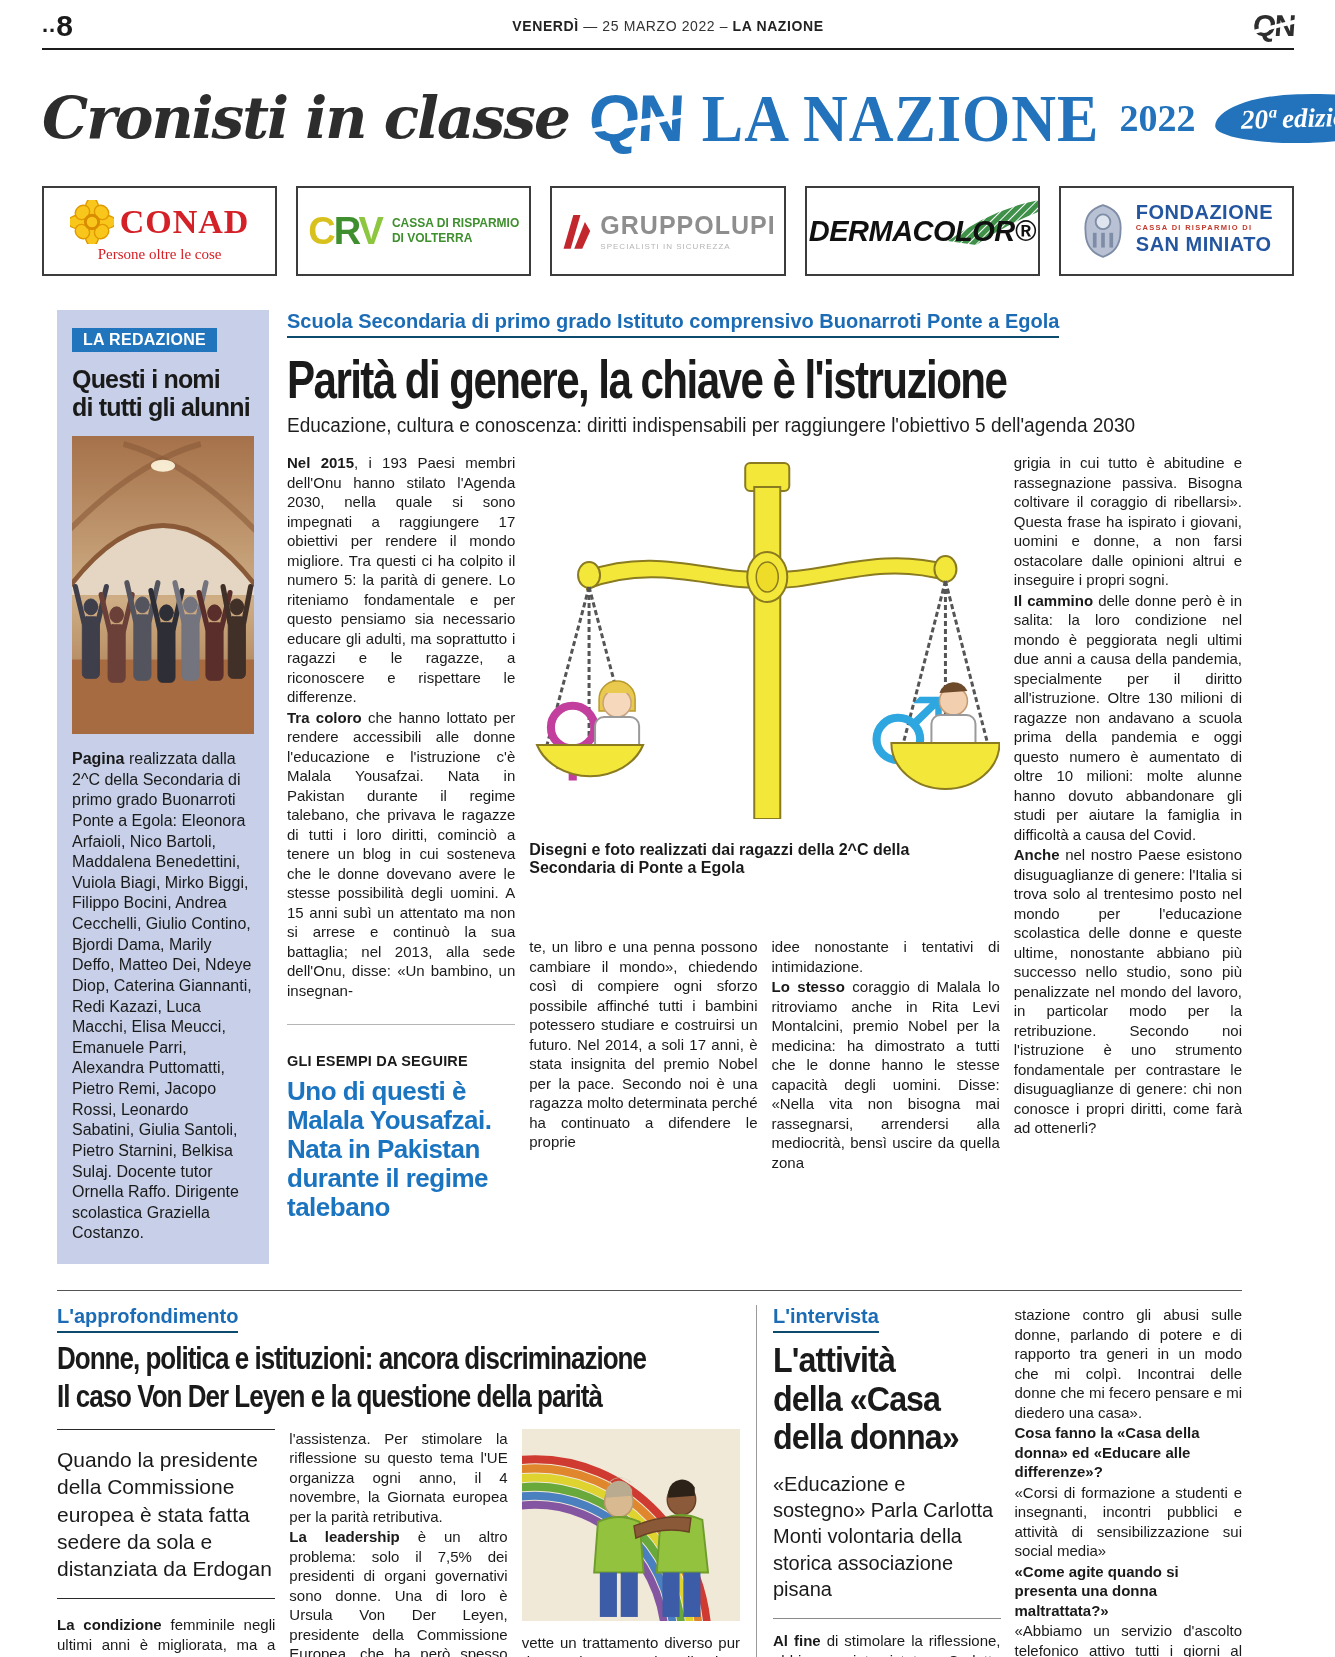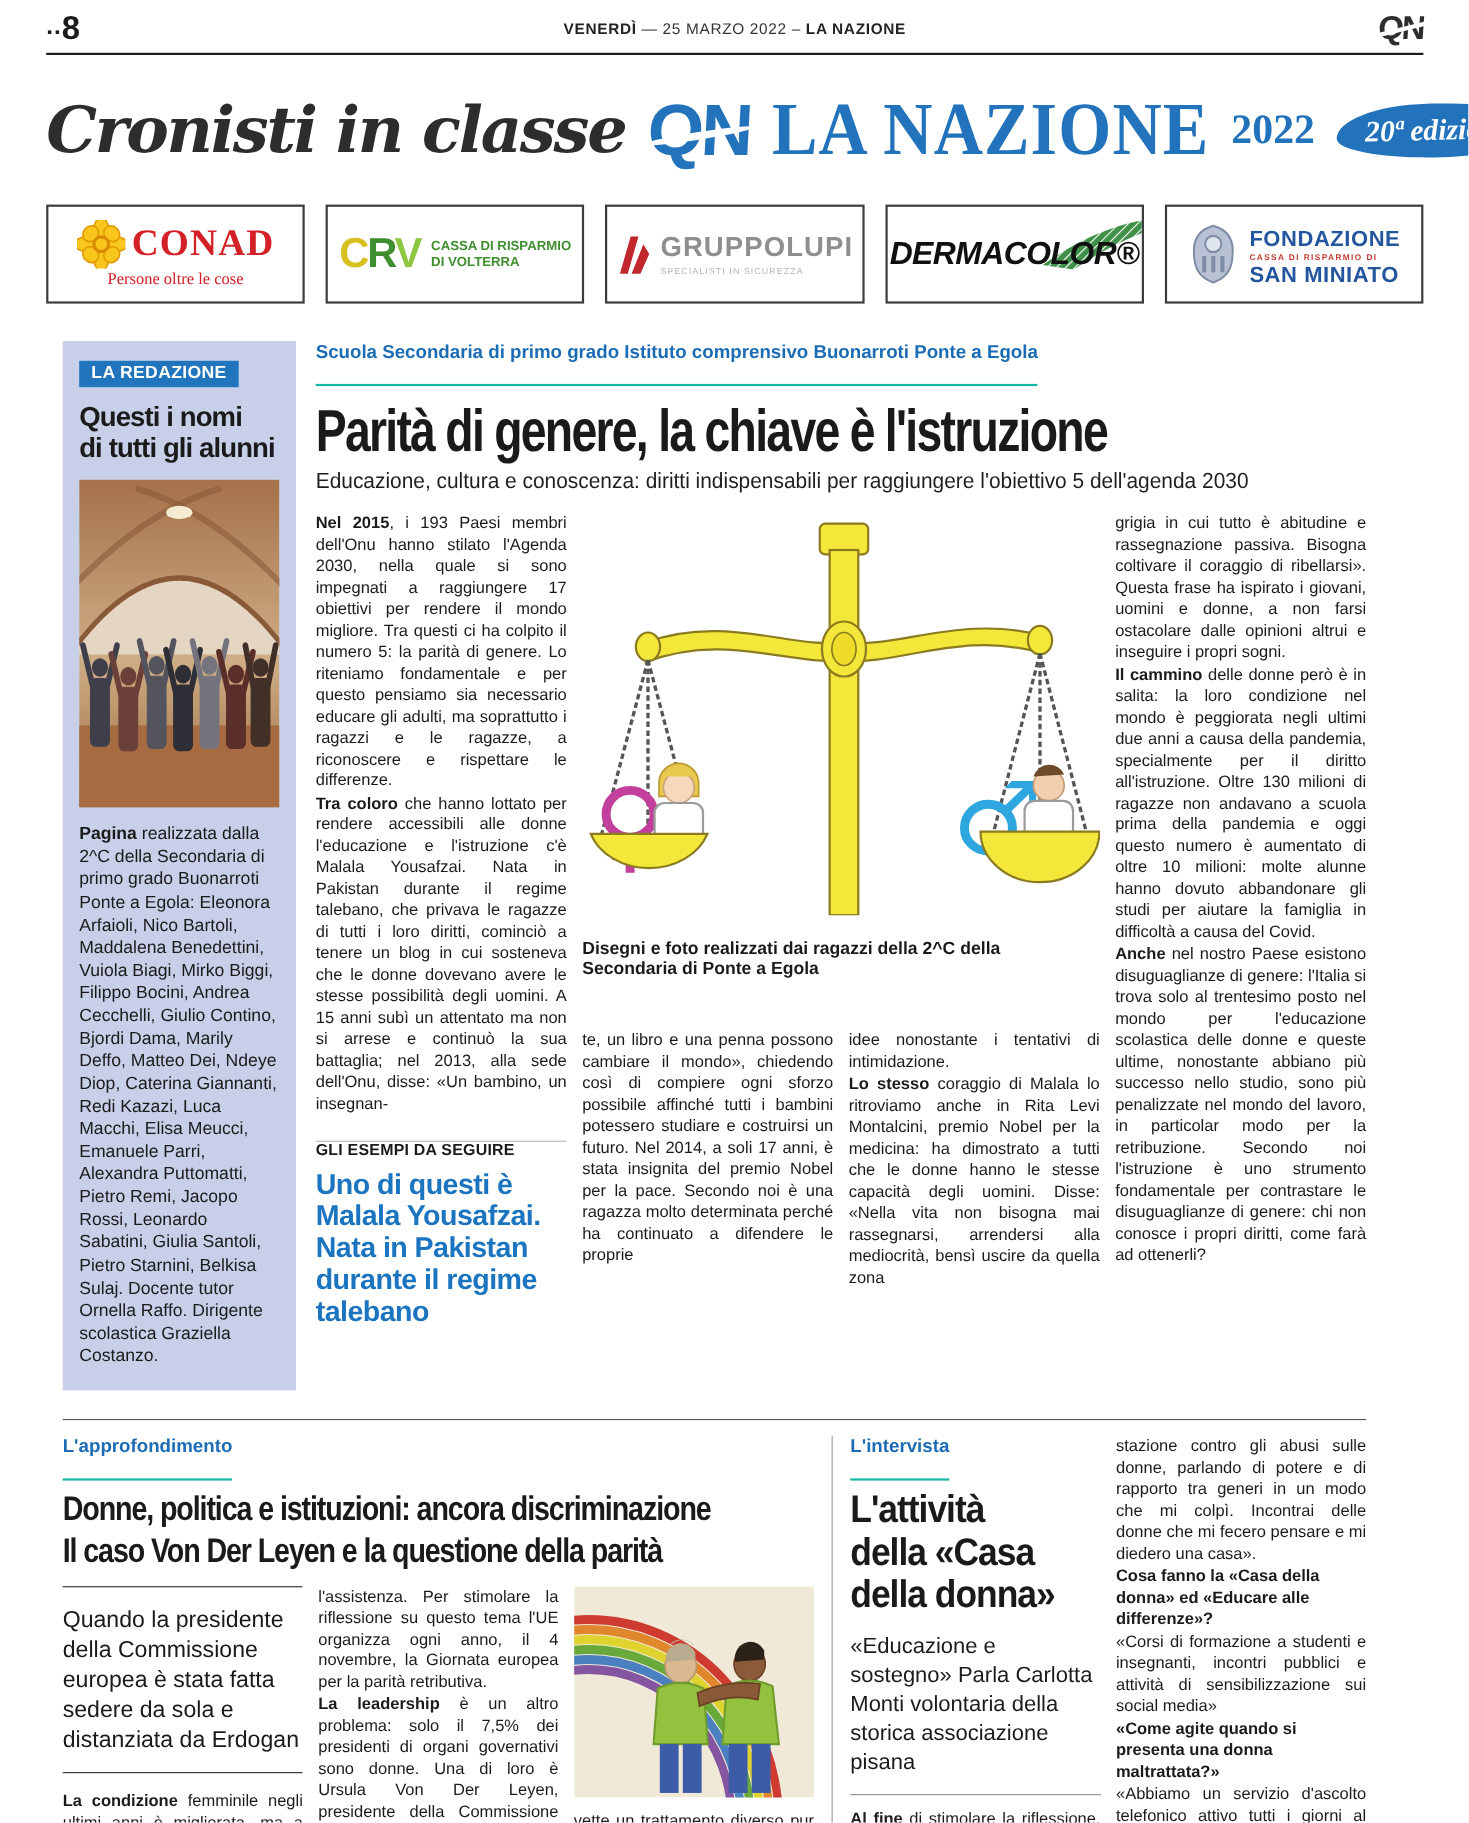--- a/index.html
+++ b/index.html
@@ -36,50 +36,50 @@
   .crv-wrap { display:flex; align-items:center; gap:10px; }
   .crv-initials { font-size:38px; font-weight:900; letter-spacing:-2px; }
   .crv-c { color:#d8c11e; } .crv-r { color:#3f8f2f; } .crv-v { color:#8dc63f; }
   .crv-text { font-size:12px; font-weight:bold; color:#3f8f2f; line-height:1.25; }
   .lupi-wrap { display:flex; align-items:center; gap:8px; }
   .lupi-name { font-size:25px; font-weight:bold; color:#8e8e8e; letter-spacing:1px; }
   .lupi-tag { font-size:8px; color:#b5b5b5; letter-spacing:1px; margin-top:2px; }
   .derma-wrap { position:relative; }
   .derma-swoosh { position:absolute; right:-60px; top:-26px; }
   .derma-name { position:relative; font-size:29px; font-weight:900; font-style:italic; color:#101010; letter-spacing:-0.5px; }
-  .fond-wrap { display:flex; align-items:flex-end; gap:10px; }
+  .fond-wrap { display:flex; align-items:flex-start; gap:10px; }
   .fond-text { display:flex; flex-direction:column; line-height:1.02; }
   .fond-big { font-size:20px; font-weight:800; color:#2456a0; letter-spacing:.5px; }
   .fond-small { font-size:7.5px; font-weight:bold; color:#c23b2e; letter-spacing:1.3px; margin:2px 0; }
 
   
   .main { display:flex; gap:18px; margin-top:34px; margin-left:15px; width:1185px; }
   .sidebar { width:212px; background:#c7d0e8; padding:18px 15px 20px; }
   .red-label { display:inline-block; background:#2175bc; color:#fff; font-weight:bold; font-size:16px; padding:3px 11px; letter-spacing:.3px; }
   .side-title { font-weight:800; font-size:25px; line-height:1.12; margin:13px 0 15px; letter-spacing:-0.8px; }
   .side-photo { width:100%; height:298px; display:block; border:0; }
   .side-body { margin-top:15px; font-size:16px; line-height:1.29; }
   .side-body b { font-weight:800; }
 
   .article { flex:1; }
-  .kicker { display:inline-block; color:#1b6cb5; font-weight:bold; font-size:17px; border-bottom:2px solid #14b8a6; padding-bottom:19px; }
+  .kicker { display:inline-block; color:#1b6cb5; font-weight:bold; font-size:20px; border-bottom:2px solid #0c4a6e; padding-bottom:3px; }
   .headline { font-weight:800; font-size:54px; letter-spacing:-2px; white-space:nowrap; transform:scaleX(.78); transform-origin:left; margin:10px 0 4px; }
   .subhead { font-size:20px; color:#1e1e1e; white-space:nowrap; transform:scaleX(.95); transform-origin:left; margin-bottom:16px; font-weight:400; }
   .body-grid { display:grid; grid-template-columns:repeat(4,1fr); column-gap:14px; }
   .bcol p, .twocol p { font-size:15px; line-height:1.3; text-align:justify; }
   .bcol p + p, .twocol p + p { margin-top:1px; }
   p.para b { font-weight:800; }
   .c1 { grid-column:1; grid-row:1 / 3; }
   .figwrap { grid-column:2 / 4; grid-row:1; }
   .c2 { grid-column:2; grid-row:2; margin-top:10px; }
   .c3 { grid-column:3; grid-row:2; margin-top:10px; }
   .c4 { grid-column:4; grid-row:1 / 3; }
   .scales { width:100%; height:366px; display:block; }
   .fig-caption { font-weight:bold; font-size:16px; margin-top:22px; }
-  .esempi { margin-top:24px; border-top:1px solid #b5b5b5; padding-top:0; }
+  .esempi { margin-top:24px; border-top:1px solid #b5b5b5; padding-top:28px; }
   .esempi-label { font-weight:800; font-size:14.5px; letter-spacing:.2px; }
   .esempi-quote { color:#1b74c0; font-weight:800; font-size:26px; line-height:1.12; margin-top:8px; letter-spacing:-0.5px; }
 
   
   .bottom { display:flex; margin-left:15px; width:1185px; border-top:1px solid #555; margin-top:26px; padding-top:14px; }
   .approf { width:700px; padding-right:16px; border-right:1px solid #9a9a9a; }
   .b-head { font-weight:800; font-size:31px; letter-spacing:-1.2px; white-space:nowrap; transform:scaleX(.84); transform-origin:left; line-height:1.16; }
   .b-head2 { margin-top:2px; }
   .approf .kicker { margin-bottom:8px; }
   .cols3 { display:grid; grid-template-columns:repeat(3,1fr); column-gap:14px; margin-top:14px; }

